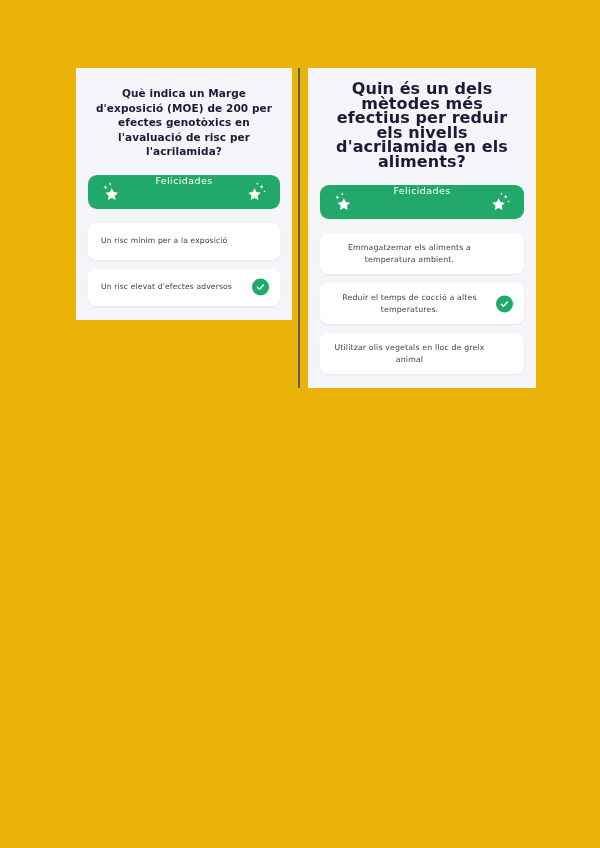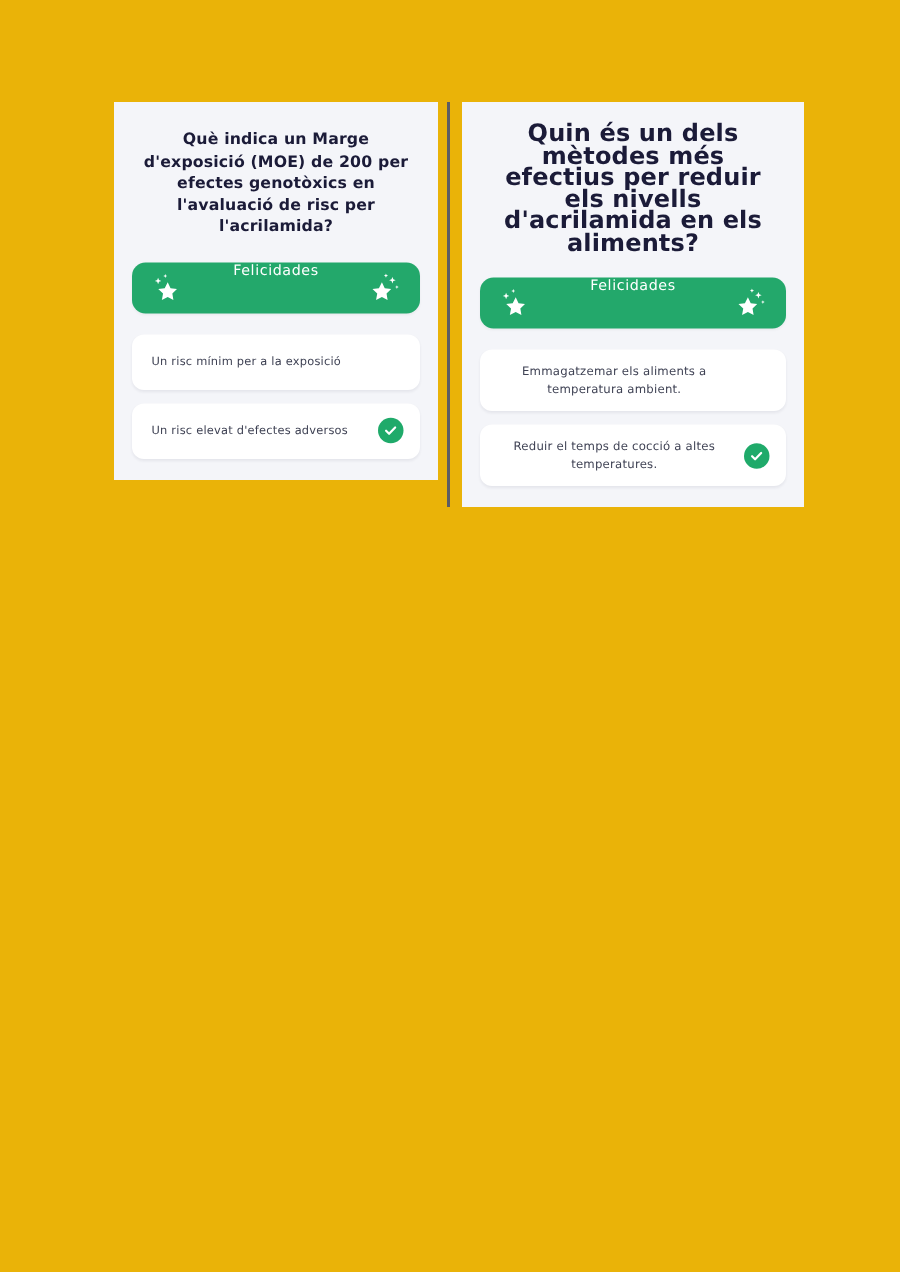--- a/index.html
+++ b/index.html
@@ -235,19 +235,23 @@
 
         <div class="option">
           <span class="option-text">Reduir el temps de cocció a altes temperatures.</span>
           <span class="check-badge">
             <svg viewBox="0 0 12 12" xmlns="http://www.w3.org/2000/svg">
               <path d="M2.6 6.2l2.2 2.2 4.4-4.6" fill="none" stroke="#ffffff" stroke-width="1.6" stroke-linecap="round" stroke-linejoin="round"></path>
             </svg>
           </span>
         </div>
 
+        <div class="option is-unselected">
+          <span class="option-text">Utilitzar olis vegetals en lloc de greix animal</span>
+
+        </div>
 
 
       </div>
     </div>
 
   </div>
 </div>
 
 </body></html>

